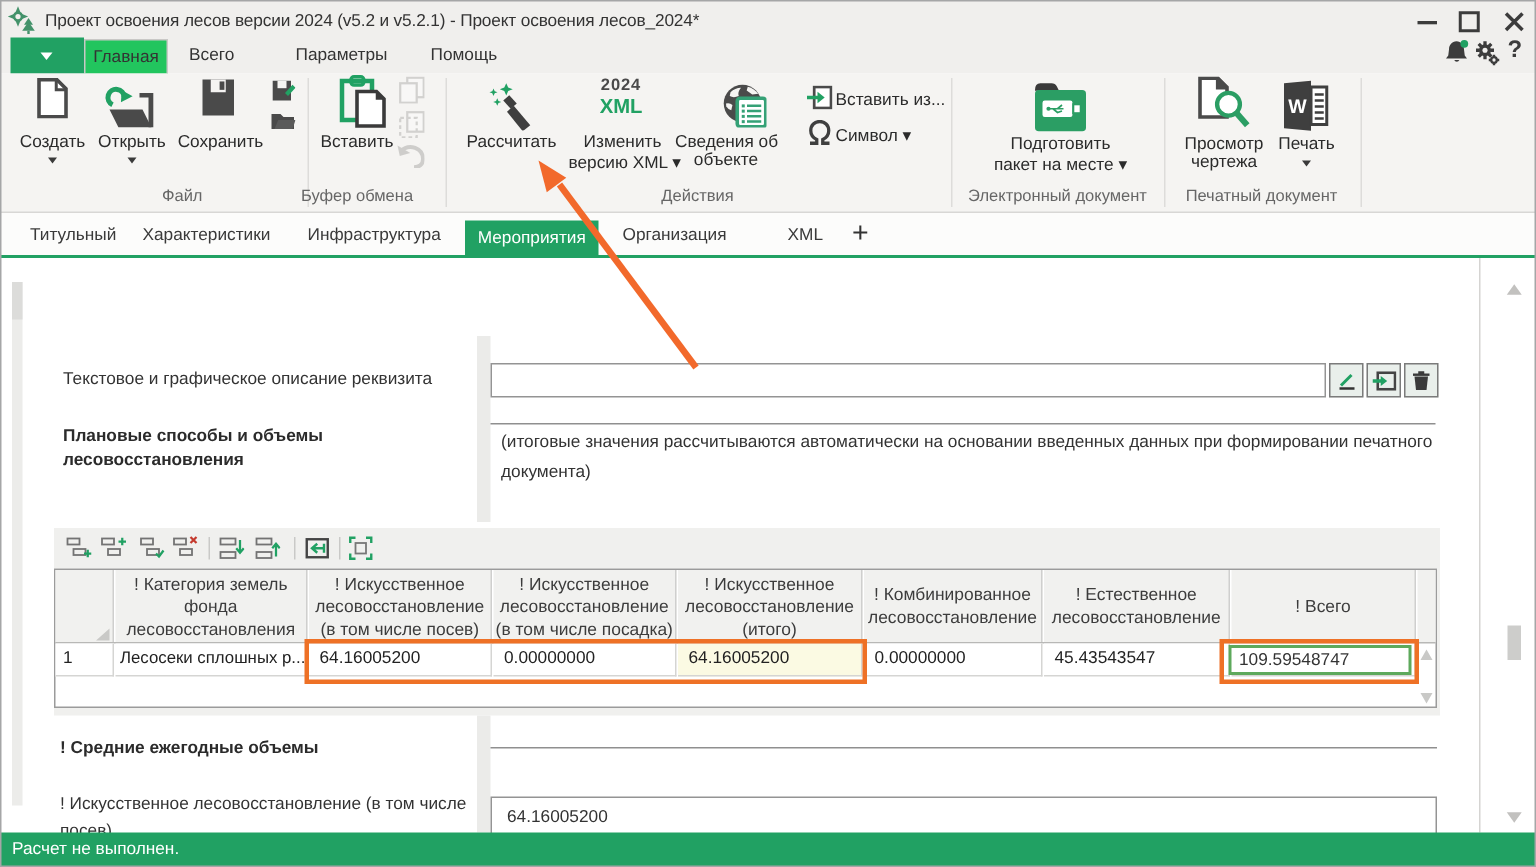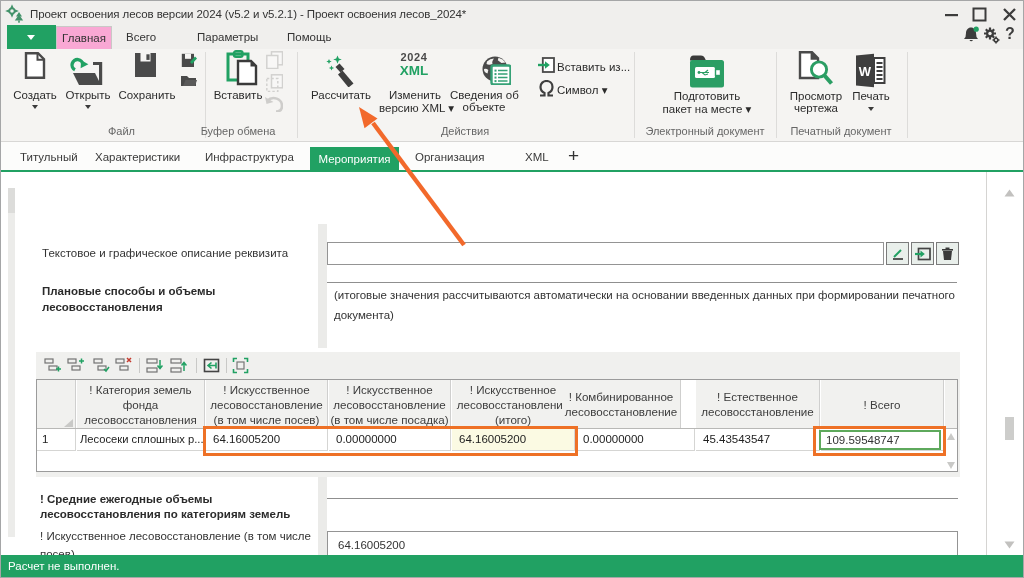--- a/index.html
+++ b/index.html
@@ -12,21 +12,21 @@
   #hdr { position:absolute; left:0; top:0; width:1024px; height:49px; background:#f0efed; }
   #title { position:absolute; left:30px; top:8px; font-size:11.5px; letter-spacing:-0.1px; color:#333; }
   
   #ribbon { position:absolute; left:0; top:49px; width:1024px; height:93px; background:#f5f4f2; border-bottom:1px solid #d8d7d5; }
   .rsep { position:absolute; top:3px; width:1px; height:86px; background:#dddcda; }
   .rlbl { position:absolute; font-size:11.5px; color:#2b2b2b; text-align:center; white-space:nowrap; }
   .glbl { position:absolute; top:76px; font-size:11px; color:#666; text-align:center; white-space:nowrap; }
   .dis { opacity:.55; }
   
   .mtab { position:absolute; top:7px; font-size:11.5px; color:#333; }
-  #atab { position:absolute; left:56px; top:2px; width:56px; height:23px; background:#f9a8d4; border:1px solid #c9c8c6; border-bottom:none; text-align:center; font-size:11.5px; padding-top:5px; }
+  #atab { position:absolute; left:56px; top:2px; width:56px; height:23px; background:#22c55e; border:1px solid #c9c8c6; border-bottom:none; text-align:center; font-size:11.5px; padding-top:5px; }
   
   #tabbar2 { position:absolute; left:0; top:142px; width:1024px; height:28px; background:#fcfcfb; }
   #tabline { position:absolute; left:0; top:170px; width:1024px; height:2px; background:#21a163; }
   .t2 { position:absolute; top:9px; font-size:11.5px; color:#3a3a3a; white-space:nowrap; }
   #t2act { position:absolute; left:310px; top:5px; width:89px; height:23px; background:#21a163; color:#fff; font-size:11.5px; text-align:center; padding-top:6px; }
   
   #content { position:absolute; left:0; top:172px; width:1024px; height:383px; background:#fff; }
   .lbl { position:absolute; font-size:11.5px; color:#333; white-space:nowrap; }
   .blbl { position:absolute; font-size:11.5px; font-weight:bold; color:#2b2b2b; white-space:nowrap; }
   .inp { position:absolute; background:#fff; border:1px solid #949494; }
@@ -348,21 +348,21 @@
             <rect x="5" y="5" width="7" height="7" fill="none" stroke="#777" stroke-width="1.2"></rect>
           </svg>
       </div>
       <div id="grid">
 
         <div class="hc" style="left:0;width:39px;"></div>
         <div class="hc" style="left:40px;width:128px;">! Категория земель<br>фонда<br>лесовосстановления</div>
         <div class="hc" style="left:169px;width:122px;">! Искусственное<br>лесовосстановление<br>(в том числе посев)</div>
         <div class="hc" style="left:292px;width:122px;">! Искусственное<br>лесовосстановление<br>(в том числе посадка)</div>
         <div class="hc" style="left:415px;width:123px;">! Искусственное<br>лесовосстановление<br>(итого)</div>
-        <div class="hc" style="left:525px;width:119px;">! Комбинированное<br>лесовосстановление</div>
+        <div class="hc" style="left:539px;width:119px;">! Комбинированное<br>лесовосстановление</div>
         <div class="hc" style="left:659px;width:124px;">! Естественное<br>лесовосстановление</div>
         <div class="hc" style="left:784px;width:123px;">! Всего</div>
         <div class="hc" style="left:908px;width:12px;border-right:none;"></div>
         <div class="abs" style="left:0;top:48px;width:920px;height:1px;background:#b8b8b6;"></div>
         <svg class="abs" style="left:26px;top:38px;" width="11" height="10">
             <path d="M10 1 L10 9 L1 9 Z" fill="#c9c9c7"></path>
           </svg>
 
         <div class="dc" style="left:0;width:39px;padding-left:5px;">1</div>
         <div class="dc" style="left:40px;width:128px;padding-left:3px;font-size:11.2px;">Лесосеки сплошных р...</div>
@@ -380,21 +380,20 @@
         <svg class="abs" style="left:909px;top:81px;" width="10" height="9">
             <path d="M1 1 L9 1 L5 8 Z" fill="#c9c9c7"></path>
           </svg>
       </div>
     </div>
 
     <div class="abs" style="left:203px;top:254px;width:375px;height:30px;border:3px solid #ee7126;"></div>
     <div class="abs" style="left:813px;top:254px;width:133px;height:30px;border:3px solid #ee7126;"></div>
 
     <div class="blbl" style="left:40px;top:321px;">! Средние ежегодные объемы</div>
-    <div class="blbl" style="left:40px;top:336px;">лесовосстановления по категориям земель</div>
     <div class="abs" style="left:327px;top:326px;width:631px;height:1px;background:#8f8f8f;"></div>
     <div class="lbl" style="left:40px;top:358px;">! Искусственное лесовосстановление (в том числе</div>
     <div class="lbl" style="left:40px;top:376px;">посев)</div>
     <div class="inp" style="left:327px;top:359px;width:631px;height:30px;">
         <span style="position:absolute;left:10px;top:7px;font-size:11.5px;">64.16005200</span>
       </div>
 
     <div class="abs" style="left:986px;top:0px;width:1px;height:383px;background:#d5d4d2;"></div>
     <svg class="abs" style="left:1004px;top:17px;" width="11" height="8">
         <path d="M5.5 0.5 L10.5 7.5 L0.5 7.5 Z" fill="#c2c1bf"></path>

